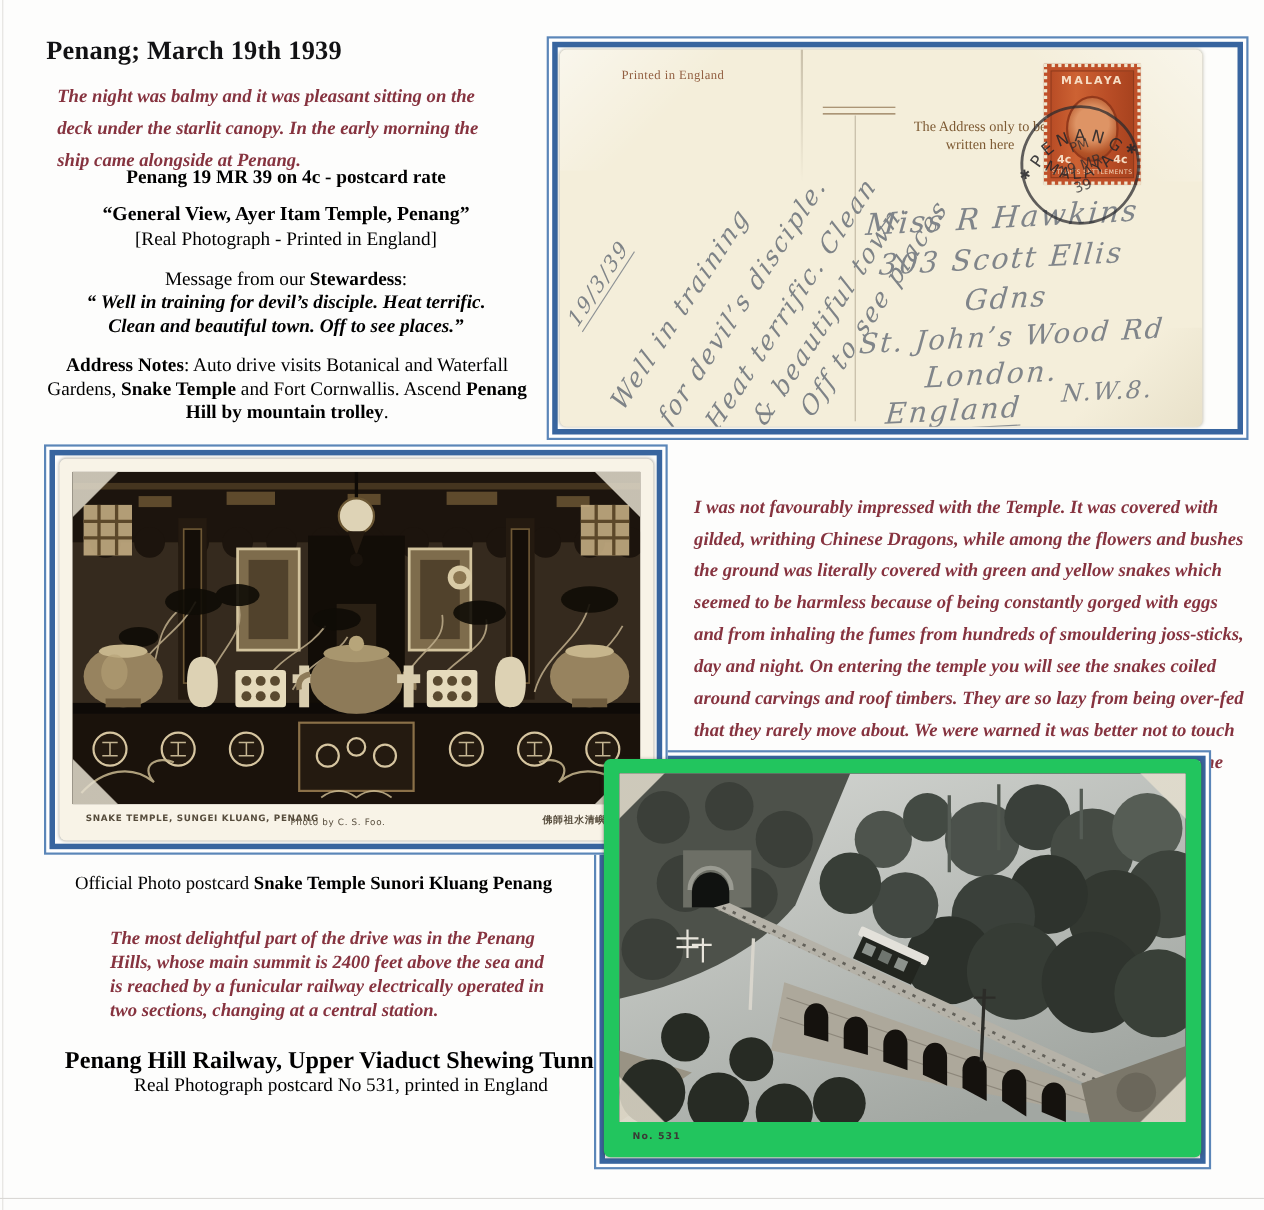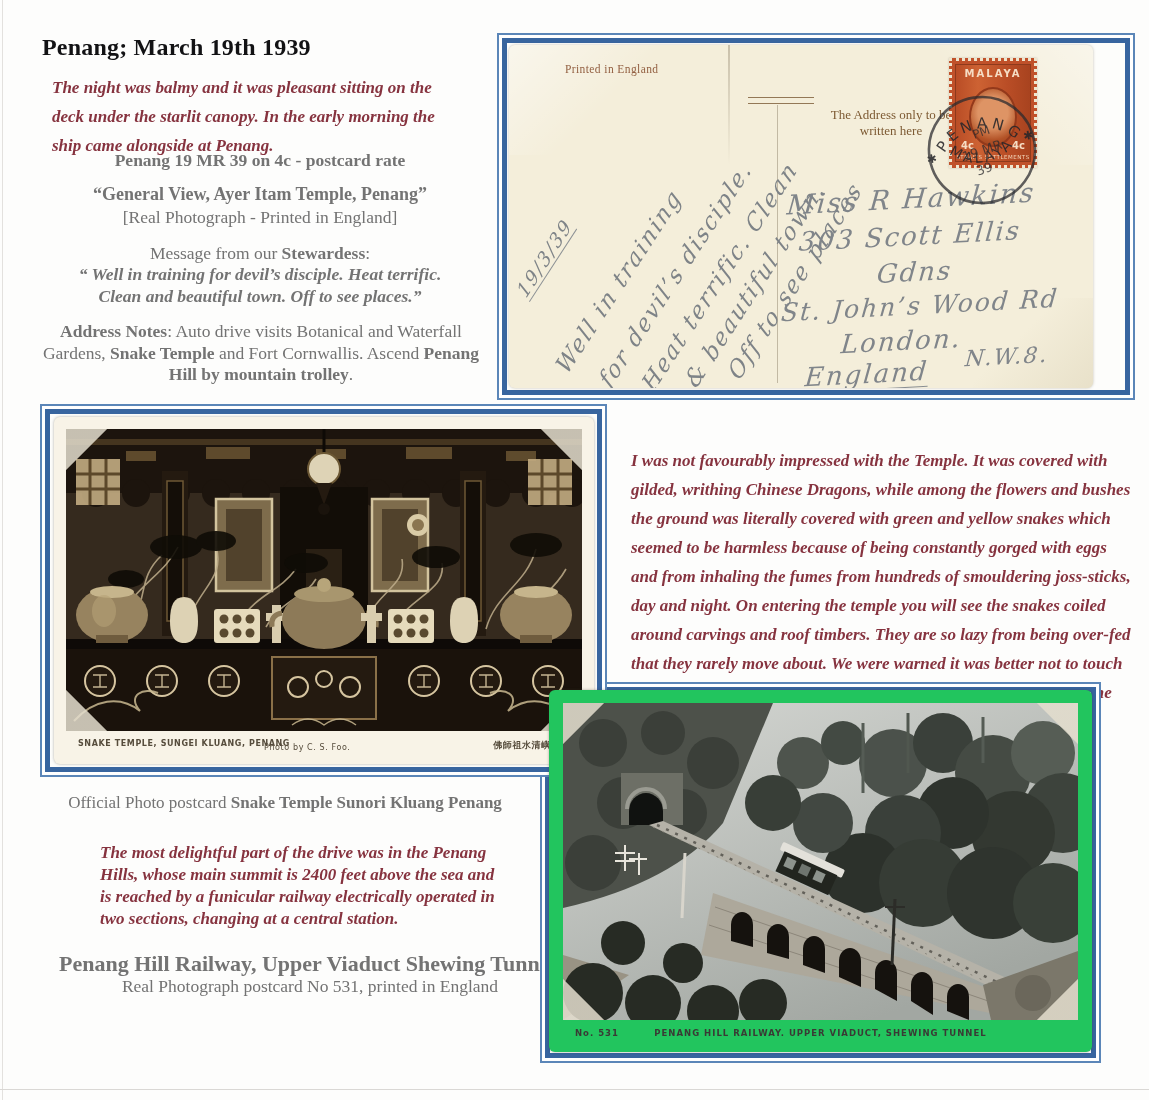--- a/index.html
+++ b/index.html
@@ -5,21 +5,21 @@
   html,body{margin:0;padding:0;}
   body{width:1149px;height:1100px;position:relative;background:#fdfdfc;
        font-family:"Liberation Serif", serif;color:#1b1b1d;overflow:hidden;}
   .abs{position:absolute;}
   .center{text-align:center;}
   .page-edge-left{left:2px;top:0;width:1px;height:1100px;background:#e3e1de;}
   .page-edge-bottom{left:0;top:1089px;width:1149px;height:1px;background:#dad8d5;}
 
   .t-title{font-size:24px;font-weight:bold;letter-spacing:.2px;color:#121214;}
   .t-red{color:#86333f;font-weight:bold;font-style:italic;font-size:17px;line-height:29px;}
-  .t-body{font-size:17.5px;line-height:21.6px;color:#737373;}
+  .t-body{font-size:17.5px;line-height:21.6px;color:#000000;}
   .b{font-weight:bold;}
   .bi{font-weight:bold;font-style:italic;}
 
   
   .mount{position:absolute;border:2px solid #5b86b8;padding:3px;background:#fff;box-sizing:border-box;}
   .mount-inner{border:5px solid #38659f;width:100%;height:100%;box-sizing:border-box;position:relative;background:#fdfdfb;}
 
   
   .back-card{position:absolute;left:2px;top:2px;width:584px;height:343px;background:#f4eeda;border-radius:6px;
              box-shadow:0 0 3px rgba(90,80,50,.35);overflow:hidden;}
@@ -390,21 +390,20 @@
           <circle cx="120" cy="260" r="20"></circle>
           <circle cx="200" cy="300" r="24"></circle>
       </g>
     </svg>
     <div class="corner c-tl"></div>
     <div class="corner c-tr"></div>
     <div class="corner c-bl"></div>
     <div class="corner c-br"></div>
   </div>
   <div class="cap rail-cap" style="left:26px;top:338px;">No. 531</div>
-  <div class="cap rail-cap" style="left:0;top:338px;width:100%;text-align:center;">PENANG HILL RAILWAY.    UPPER VIADUCT, SHEWING TUNNEL</div>
 </div>
 
 <div class="abs t-body center" style="left:40px;top:792px;width:490px;font-size:17px;"><span>Official Photo postcard </span><span class="b">Snake Temple Sunori Kluang Penang</span></div>
 
 <div class="abs t-red" style="left:100px;top:842px;width:406px;line-height:22px;">The most delightful part of the drive was in the Penang Hills, whose main summit is 2400 feet above the sea and is reached by a funicular railway electrically operated in two sections, changing at a central station.</div>
 
 <div class="abs t-body center" style="left:40px;top:953px;width:540px;font-size:22px;"><span class="b">Penang Hill Railway, Upper Viaduct Shewing Tunnel</span><span>.</span></div>
 <div class="abs t-body center" style="left:40px;top:976px;width:540px;">Real Photograph postcard No 531, printed in England</div>
 
 </body></html>

